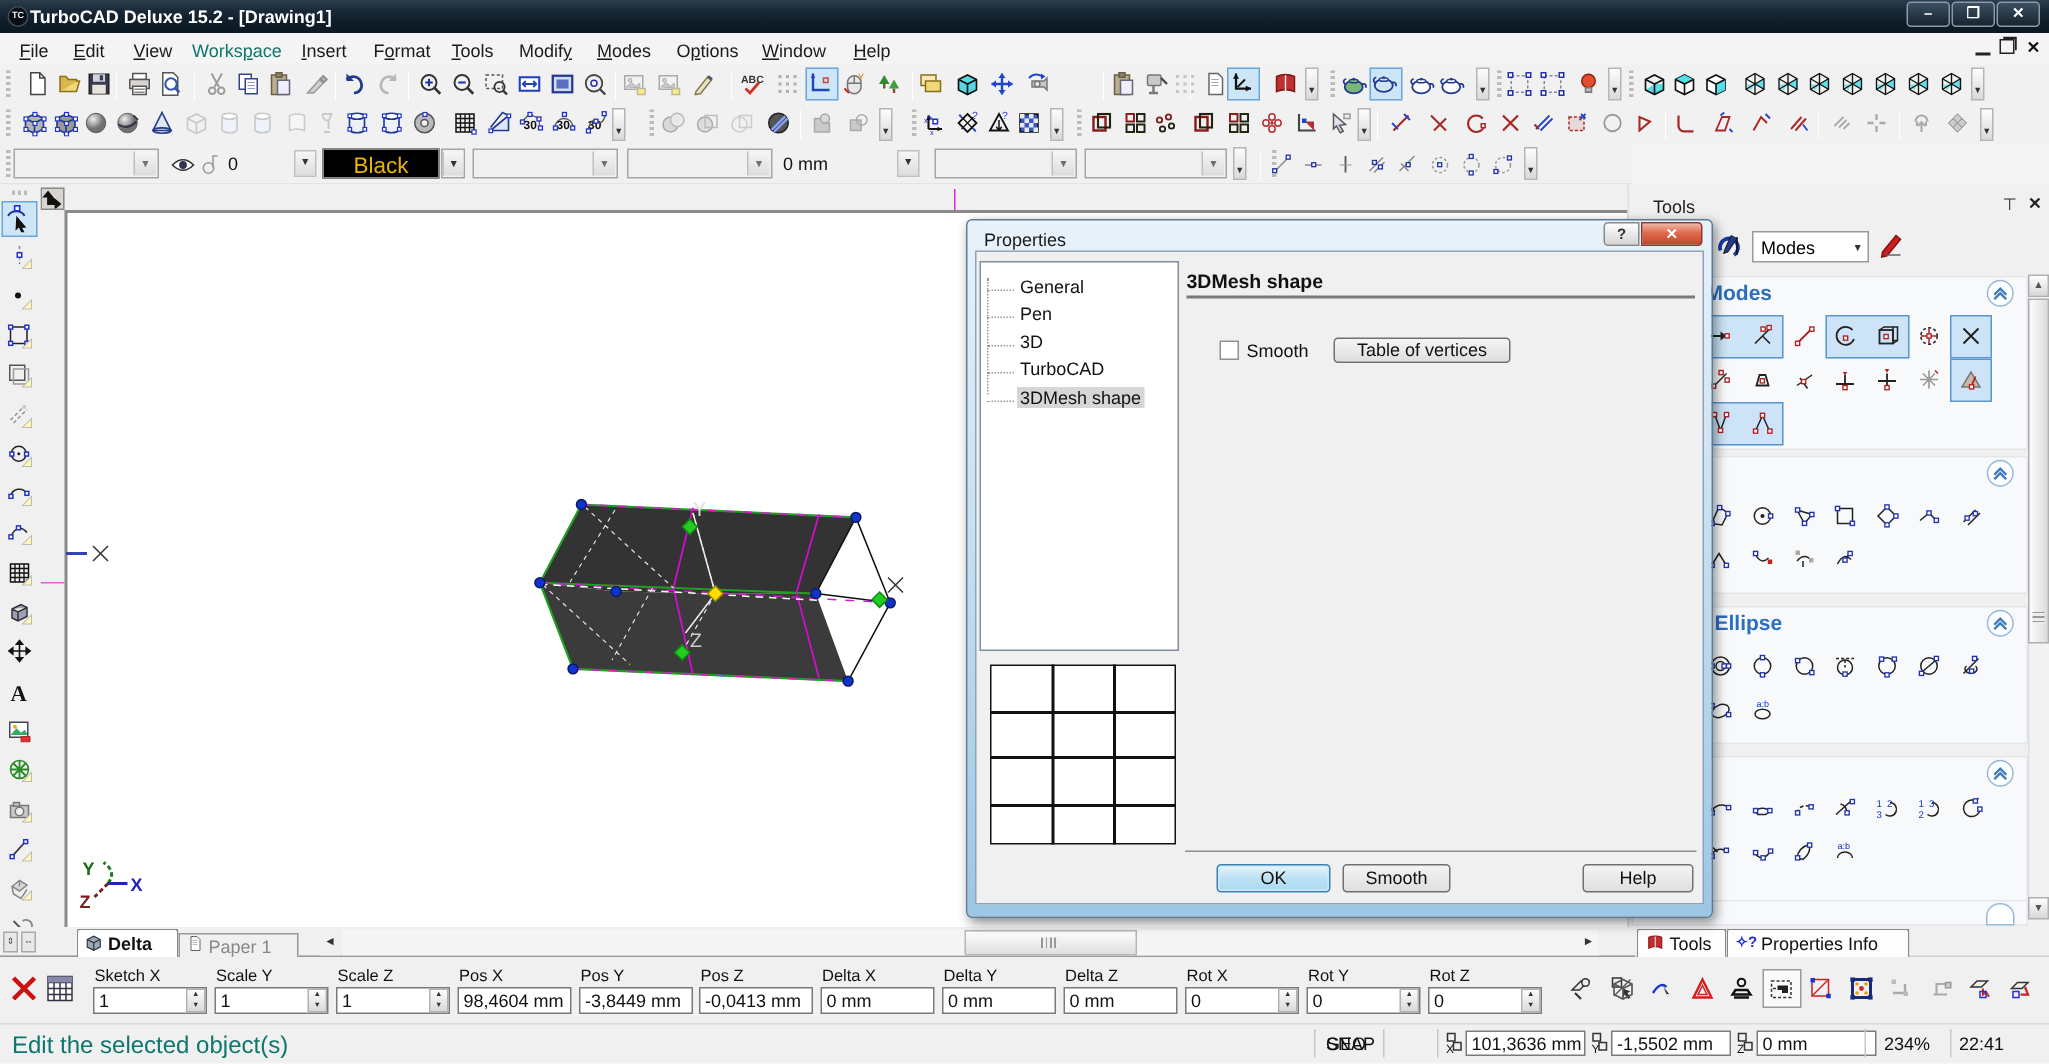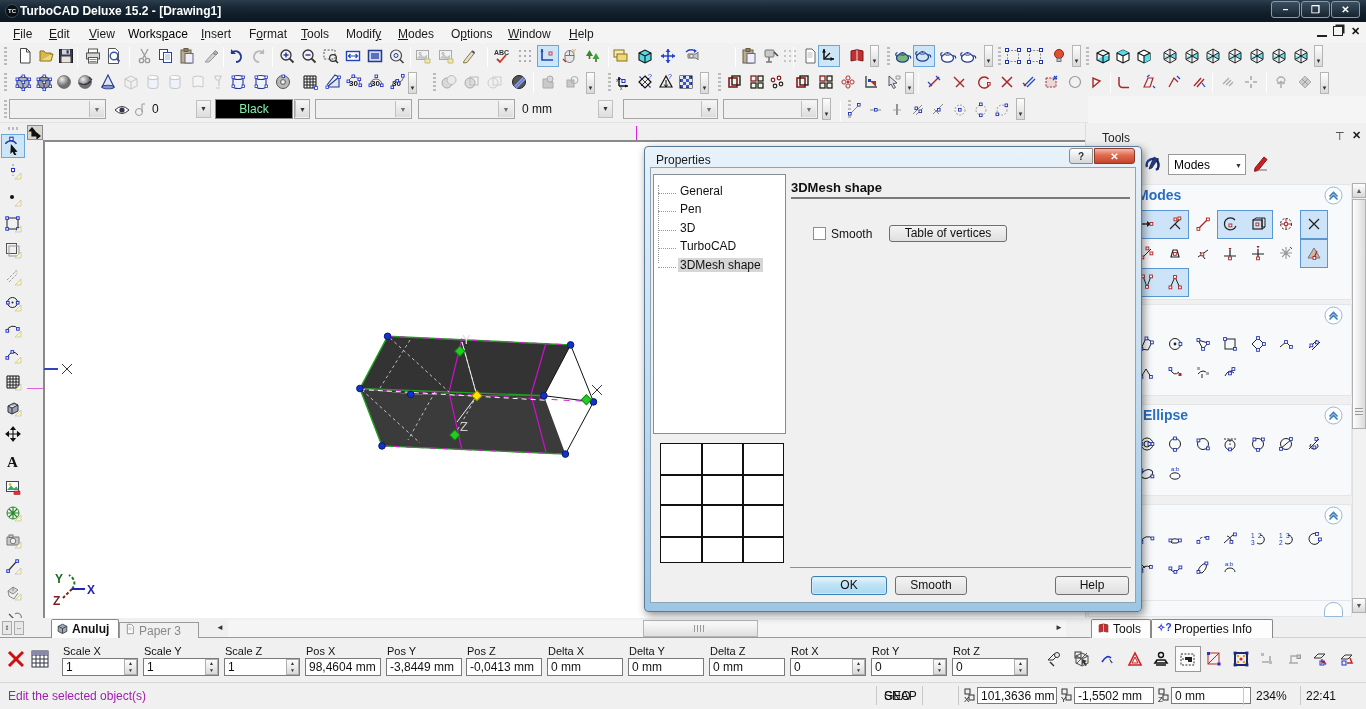--- a/index.html
+++ b/index.html
@@ -15,21 +15,21 @@
 <div class="abs" style="left:20px;top:4px;font-size:12px;font-weight:bold;color:#fff">TurboCAD Deluxe 15.2 - [Drawing1]</div>
 <div class="abs" style="left:1271px;top:1px;width:29px;height:17px;border:1px solid #8a9cab;border-radius:3px;background:linear-gradient(#3c5062,#16242f);color:#fff;font-size:10px;font-weight:bold;text-align:center;line-height:15px">–</div>
 <div class="abs" style="left:1301px;top:1px;width:29px;height:17px;border:1px solid #8a9cab;border-radius:3px;background:linear-gradient(#3c5062,#16242f);color:#fff;font-size:10px;font-weight:bold;text-align:center;line-height:15px">❐</div>
 <div class="abs" style="left:1331px;top:1px;width:29px;height:17px;border:1px solid #8a9cab;border-radius:3px;background:linear-gradient(#3c5062,#16242f);color:#fff;font-size:10px;font-weight:bold;text-align:center;line-height:15px">✕</div>
 </div>
 <div class="abs" style="left:0;top:22px;width:1366px;height:21px;background:#f4f4f4">
 <div style="position:absolute;left:4px;top:24px;width:3px;height:15px;background:repeating-linear-gradient(180deg,#bbb 0 2px,#f1f1f1 2px 4px)"></div>
 <div class="abs" style="left:13px;top:5px;font-size:12px;color:#1a1a1a"><u>F</u>ile</div>
 <div class="abs" style="left:49px;top:5px;font-size:12px;color:#1a1a1a"><u>E</u>dit</div>
 <div class="abs" style="left:89px;top:5px;font-size:12px;color:#1a1a1a"><u>V</u>iew</div>
-<div class="abs" style="left:128px;top:5px;font-size:12px;color:#000000">Works<u>p</u>ace</div>
+<div class="abs" style="left:128px;top:5px;font-size:12px;color:#0f766e">Works<u>p</u>ace</div>
 <div class="abs" style="left:201px;top:5px;font-size:12px;color:#1a1a1a"><u>I</u>nsert</div>
 <div class="abs" style="left:249px;top:5px;font-size:12px;color:#1a1a1a">F<u>o</u>rmat</div>
 <div class="abs" style="left:301px;top:5px;font-size:12px;color:#1a1a1a"><u>T</u>ools</div>
 <div class="abs" style="left:346px;top:5px;font-size:12px;color:#1a1a1a">Modif<u>y</u></div>
 <div class="abs" style="left:398px;top:5px;font-size:12px;color:#1a1a1a"><u>M</u>odes</div>
 <div class="abs" style="left:451px;top:5px;font-size:12px;color:#1a1a1a">O<u>p</u>tions</div>
 <div class="abs" style="left:508px;top:5px;font-size:12px;color:#1a1a1a"><u>W</u>indow</div>
 <div class="abs" style="left:569px;top:5px;font-size:12px;color:#1a1a1a"><u>H</u>elp</div>
 <div class="abs" style="left:1317px;top:6px;width:10px;height:9px;border-bottom:2px solid #222"></div>
 <div class="abs" style="left:1333px;top:4px;width:10px;height:10px;border:1.5px solid #222;box-shadow:2px -2px 0 -0.5px #222"></div>
@@ -630,21 +630,21 @@
         <path d="M2 9 q7-7 14 0 q-7 7-14 0z" fill="#fff" stroke="#333"></path>
         <circle cx="9" cy="9" r="2.6" fill="#335"></circle>
       </svg></div>
 <div style="position:absolute;left:131px;top:101px;width:15px;height:15px"><svg width="15" height="15" viewBox="0 0 15 15">
         <circle cx="8" cy="11" r="3.5" fill="none" stroke="#999"></circle>
         <path d="M11 11 V3 h3" stroke="#999" fill="none"></path>
       </svg></div>
 <div class="abs" style="left:152px;top:102px;font-size:12px;color:#111">0</div>
 <div class="abs" style="left:196px;top:100px;width:15px;height:18px;background:linear-gradient(#f6f6f6,#dcdcdc);border:1px solid #c0c0c0;color:#333;font-size:7px;text-align:center;line-height:16px">▼</div>
 <div class="combo" style="left:215px;top:99px;width:78px;background:#000;border-color:#888">
-      <span style="color:#86efac;font-size:12px;position:absolute;left:50%;transform:translateX(-50%);top:2px">Black</span>
+      <span style="color:#eab308;font-size:15px;position:absolute;left:50%;transform:translateX(-50%);top:2px">Black</span>
     </div>
 <div class="combo" style="left:294px;top:99px;width:16px">
       <div class="arr" style="left:0;width:14px;color:#333">▼</div>
     </div>
 <div class="combo" style="left:315px;top:99px;width:97px;background:#f0f0f0">
       <span style="color:#9a9a9a;font-size:12px;position:absolute;left:4px;top:2px"></span>
       <div class="arr">▼</div>
     </div>
 <div class="combo" style="left:418px;top:99px;width:97px;background:#f0f0f0">
       <span style="color:#9a9a9a;font-size:12px;position:absolute;left:4px;top:2px"></span>
@@ -1156,28 +1156,28 @@
 <div class="abs" style="left:1352px;top:598px;width:14px;height:15px;background:linear-gradient(#fefefe,#d8d8d8);border:1px solid #b0b0b0;color:#555;font-size:7px;text-align:center;line-height:13px">▼</div>
 <div class="abs" style="left:0;top:618px;width:1366px;height:20px;background:#f0f0f0;border-bottom:1px solid #d0d0d0"></div>
 <div class="abs" style="left:0;top:637px;width:1090px;height:1px;background:#999"></div>
 <div class="abs" style="left:2px;top:621px;width:10px;height:14px;border:1px solid #aaa;background:#e8e8e8;font-size:6px;text-align:center;line-height:13px;color:#444">⇕</div>
 <div class="abs" style="left:14px;top:621px;width:10px;height:14px;border:1px solid #aaa;background:#e8e8e8;font-size:6px;text-align:center;line-height:13px;color:#444">⇔</div>
 <div class="abs" style="left:51px;top:619px;width:68px;height:19px;background:#fff;border:1px solid #888;border-bottom:none;border-radius:2px 2px 0 0">
       <span style="position:absolute;left:4px;top:2px"><svg width="13" height="13" viewBox="0 0 18 18">
           <path d="M3 6 L9 3 l6 3 v7 L9 16 3 13z" fill="#9ab" stroke="#333" stroke-width="1.1"></path>
           <path d="M3 6 l6 3 6-3 M9 9v7" fill="none" stroke="#333" stroke-width="1.1"></path>
         </svg></span>
-      <span style="position:absolute;left:20px;top:2px;font-size:12px;font-weight:bold;color:#111">Anuluj</span>
+      <span style="position:absolute;left:20px;top:2px;font-size:12px;font-weight:bold;color:#111">Delta</span>
     </div>
 <div class="abs" style="left:119px;top:622px;width:80px;height:16px;background:#f0f0f0;border:1px solid #999;border-bottom:none">
       <span style="position:absolute;left:4px;top:0px"><svg width="12" height="12" viewBox="0 0 18 18">
           <path d="M5 2h6l3 3v11H5z" fill="#fff" stroke="#666"></path>
           <path d="M6.5 6h5M6.5 8h5M6.5 10h5" stroke="#aaa" stroke-width="0.8"></path>
         </svg></span>
-      <span style="position:absolute;left:19px;top:1px;font-size:12px;color:#888">Paper 3</span>
+      <span style="position:absolute;left:19px;top:1px;font-size:12px;color:#888">Paper 1</span>
     </div>
 <div class="abs" style="left:213px;top:620px;width:14px;height:17px;background:#f0f0f0;color:#333;font-size:8px;text-align:center;line-height:16px">◄</div>
 <div class="abs" style="left:228px;top:620px;width:824px;height:17px;background:#f5f5f5"></div>
 <div class="abs" style="left:643px;top:620px;width:115px;height:17px;background:linear-gradient(#fdfdfd,#dfdfdf);border:1px solid #b5b5b5"></div>
 <div class="abs" style="left:694px;top:625px;width:12px;height:7px;background:repeating-linear-gradient(90deg,#999 0 1px,#eee 1px 3px)"></div>
 <div class="abs" style="left:1052px;top:620px;width:14px;height:17px;background:#f5f5f5;color:#333;font-size:8px;text-align:center;line-height:16px">►</div>
 <div class="abs" style="left:1091px;top:619px;width:60px;height:19px;background:#fdfdfd;border:1px solid #888;border-bottom:none;border-radius:2px 2px 0 0">
       <span style="position:absolute;left:5px;top:2px"><svg width="13" height="13" viewBox="0 0 18 18">
           <path d="M3 4 q6-2.5 12 0 v10 q-6-2.5-12 0z" fill="#c03030" stroke="#801818"></path>
           <path d="M9 3.2v10.6" stroke="#e8e8e8" stroke-width="1"></path>
@@ -1190,21 +1190,21 @@
     </div>
 <div class="abs" style="left:0;top:638px;width:1366px;height:44px;background:#f0f0f0"></div>
 <div style="position:absolute;left:7px;top:650px;width:17px;height:17px"><svg width="17" height="17" viewBox="0 0 17 17">
         <path d="M2 2 L16 16 M16 2 L2 16" stroke="#cc1111" stroke-width="3"></path>
       </svg></div>
 <div style="position:absolute;left:31px;top:650px;width:18px;height:18px"><svg width="18" height="18" viewBox="0 0 18 18">
         <rect x="1" y="1" width="16" height="16" fill="#fff" stroke="#334"></rect>
         <path d="M1 5 h16 M1 9 h16 M1 13 h16 M5 1 v16 M9 1 v16 M13 1 v16" stroke="#334" stroke-width="1"></path>
         <rect x="1" y="1" width="16" height="4" fill="#88a"></rect>
       </svg></div>
-<div class="lbl" style="left:63px;top:645px">Scale X</div>
+<div class="lbl" style="left:63px;top:645px">Sketch X</div>
 <div class="fld" style="left:62px;top:658px;width:76px">1</div>
 <div class="abs" style="left:124px;top:659px;width:13px;height:16px;background:linear-gradient(#fdfdfd,#d9d9d9);border:1px solid #b0b0b0;font-size:5px;text-align:center;line-height:7px;color:#333">▲<br>▼</div>
 <div class="lbl" style="left:144px;top:645px">Scale Y</div>
 <div class="fld" style="left:143px;top:658px;width:76px">1</div>
 <div class="abs" style="left:205px;top:659px;width:13px;height:16px;background:linear-gradient(#fdfdfd,#d9d9d9);border:1px solid #b0b0b0;font-size:5px;text-align:center;line-height:7px;color:#333">▲<br>▼</div>
 <div class="lbl" style="left:225px;top:645px">Scale Z</div>
 <div class="fld" style="left:224px;top:658px;width:76px">1</div>
 <div class="abs" style="left:286px;top:659px;width:13px;height:16px;background:linear-gradient(#fdfdfd,#d9d9d9);border:1px solid #b0b0b0;font-size:5px;text-align:center;line-height:7px;color:#333">▲<br>▼</div>
 <div class="lbl" style="left:306px;top:645px">Pos X</div>
 <div class="fld" style="left:305px;top:658px;width:76px">98,4604 mm</div>
@@ -1294,21 +1294,21 @@
         <path d="M9 13 h5 l-2-5" stroke="#cc2222" fill="none" stroke-width="1.5"></path>
         <rect x="4" y="11" width="4" height="4" fill="none" stroke="#2233cc"></rect>
       </svg></div>
 <div style="position:absolute;left:1364.0px;top:650px;width:18px;height:18px"><svg width="18" height="18" viewBox="0 0 18 18">
         <rect x="3" y="6" width="5" height="5" fill="none" stroke="#999"></rect>
         <path d="M8 8 h5 M10 8 v5" stroke="#999"></path>
         <circle cx="13" cy="5" r="2" fill="#aaa"></circle>
         <path d="M11 13 a2 2 0 1 0 4 0z" fill="#aaa"></path>
       </svg></div>
 <div class="abs" style="left:0;top:682px;width:1366px;height:27px;background:#f0f0f0;border-top:1px solid #d8d8d8"></div>
-<div class="abs" style="left:8px;top:689px;font-size:12px;color:#a21caf">Edit the selected object(s)</div>
+<div class="abs" style="left:8px;top:689px;font-size:16px;color:#0f766e">Edit the selected object(s)</div>
 <div class="abs" style="left:876px;top:686px;width:1px;height:19px;background:#c8c8c8"></div>
 <div class="abs" style="left:884px;top:689px;font-size:12px;color:#111">SNAP</div>
 <div class="abs" style="left:922px;top:686px;width:1px;height:19px;background:#c8c8c8"></div>
 <div class="abs" style="left:884px;top:689px;font-size:12px;color:#111">GEO</div>
 <div class="abs" style="left:958px;top:686px;width:1px;height:19px;background:#c8c8c8"></div>
 <div class="abs" style="left:963px;top:688px;width:11px;height:15px"><svg width="12" height="16" viewBox="0 0 12 16">
         <rect x="2" y="1" width="5" height="5" fill="none" stroke="#333"></rect>
         <rect x="6" y="7" width="5" height="5" fill="none" stroke="#333"></rect>
         <text x="1" y="14" font-size="8" fill="#111">X</text>
       </svg></div>

